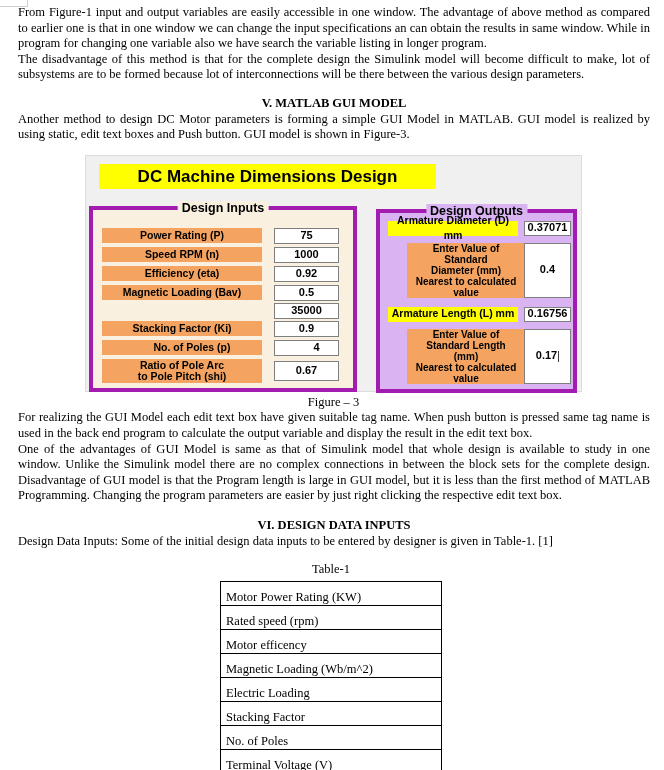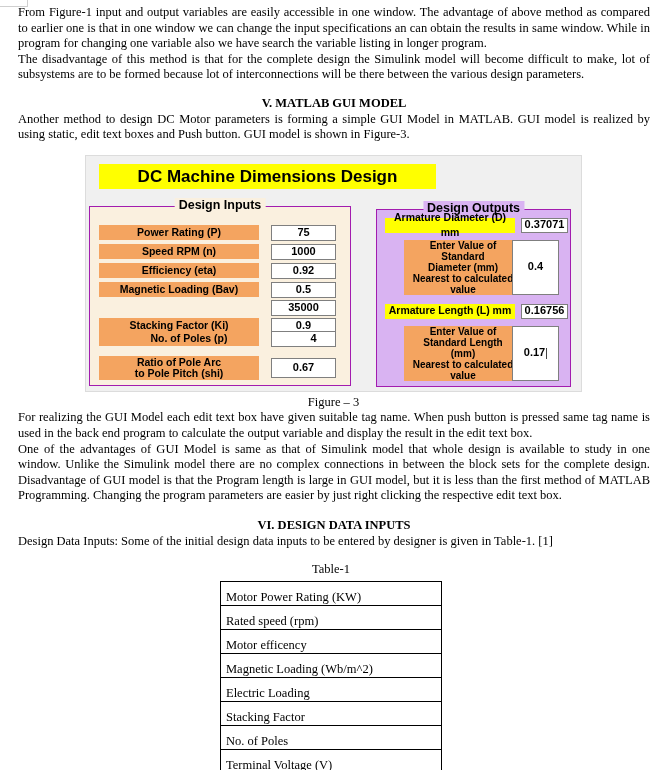--- a/index.html
+++ b/index.html
@@ -22,46 +22,46 @@
   .gui-figure{
     position:relative;width:495px;height:235px;
     background:#f0f0f0;border:1px solid #dcdcdc;
     font-family:"Liberation Sans", sans-serif;
   }
   .gui-title{
     position:absolute;left:13px;top:8px;width:337px;height:25px;
     background:#ffff00;display:flex;align-items:center;justify-content:center;
     font-weight:bold;font-size:17px;line-height:25px;
   }
-  .panel{position:absolute;border:1px solid #a21caf;}
+  .panel{position:absolute;border:4px solid #a21caf;}
   .panel-inputs{left:3px;top:50px;width:260px;height:178px;background:#faf0df;}
   .panel-outputs{left:290px;top:53px;width:193px;height:176px;background:#d9b3f2;}
   .panel-title{
     position:absolute;top:-9px;left:50%;transform:translateX(-50%);
     padding:0 4px;font-weight:bold;font-size:12.5px;line-height:15px;white-space:nowrap;
   }
   .panel-inputs .panel-title{background:#faf0df;}
   .panel-outputs .panel-title{background:#d9b3f2;}
 
   .in-label,.out-orange,.out-yellow,.edit-box{
     position:absolute;display:flex;align-items:center;justify-content:center;
     text-align:center;font-weight:bold;box-sizing:border-box;
   }
   .in-label{left:9px;width:160px;height:15px;background:#f4a460;font-size:10.5px;line-height:11px;white-space:pre-line;}
   .edit-box{background:#fff;border:1px solid #7f7f7f;font-size:11px;}
   .in-box{left:181px;width:65px;height:16px;}
   .r1{top:18px;} .r2{top:37px;} .r3{top:56px;} .r4{top:75px;}
-  .r5{top:93px;} .r6{top:111px;} .r7{top:124px;padding-left:20px;} .r8{top:149px;}
+  .r5{top:93px;} .r6{top:111px;} .r7{top:130px;padding-left:20px;} .r8{top:149px;}
   .in-label.r8{height:24px;}
   .in-box.r8{top:151px;height:20px;}
 
   .out-yellow{left:8px;width:130px;height:15px;background:#ffff00;font-size:10.5px;}
   .out-orange{left:27px;width:118px;height:55px;background:#f4a460;font-size:10px;line-height:11px;white-space:pre-line;}
   .out-box-sm{left:144px;width:47px;height:15px;}
-  .out-box-lg{left:135px;width:47px;height:55px;}
+  .out-box-lg{left:144px;width:47px;height:55px;}
   .o-row1{top:8px;} .o-blk1{top:30px;} .o-row2{top:94px;} .o-blk2{top:116px;}
   .cursor{display:inline-block;width:1px;height:11px;background:#444;margin-left:1px;vertical-align:-1px;}
 
   .figcaption{margin:3px 0 0 67px;width:497px;text-align:center;}
   .after-fig{margin-top:16px;}
 
   
   .tablecaption{margin:13px 0 0 202px;width:222px;text-align:center;}
   table.t1{
     margin:3px 0 0 202px;border-collapse:collapse;width:222px;

